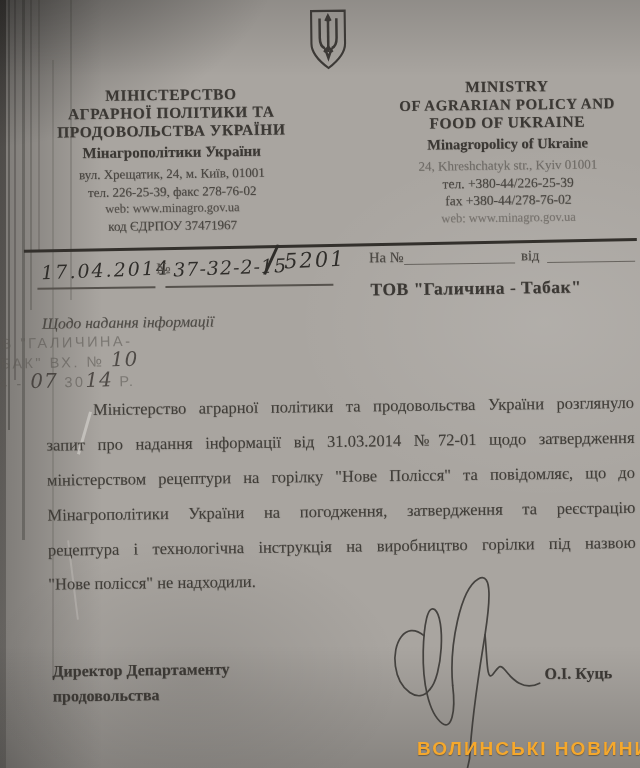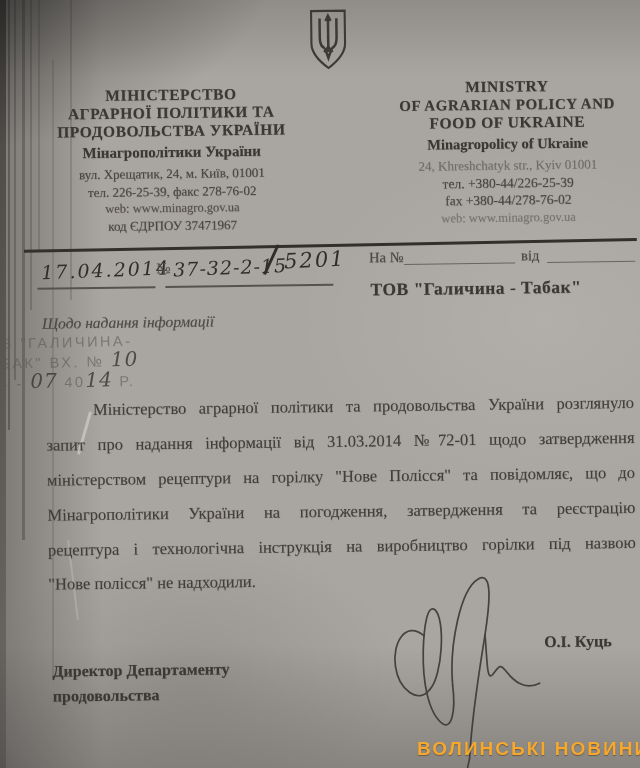--- a/index.html
+++ b/index.html
@@ -122,21 +122,21 @@
     <div class="abs print" style="left:522px;top:250px;font-size:14.5px;color:#4a4742;">від</div>
     <div class="abs uline" style="left:548px;top:265px;width:88px;height:1px;opacity:0.8;"></div>
 
     <div class="abs print" style="left:371px;top:280px;font-size:17.5px;font-weight:bold;letter-spacing:0.5px;">ТОВ "Галичина - Табак"</div>
 
     <div class="abs print" style="left:42px;top:311px;font-size:15.5px;font-style:italic;color:#45423d;opacity:0.9;">Щодо надання інформації</div>
 
     <div class="abs" style="left:-12px;top:330px;transform:rotate(-0.5deg);">
       <div class="stampline">ОВ "ГАЛИЧИНА-</div>
       <div class="stampline"><span>АБАК" ВХ. №</span> <span class="hw">10</span></div>
-      <div class="stampline"><span>24 -</span> <span class="hw">07</span> <span>40</span><span class="hw">14</span> <span>Р.</span></div>
+      <div class="stampline"><span>24 -</span> <span class="hw">07</span> <span>30</span><span class="hw">14</span> <span>Р.</span></div>
     </div>
 
     <div class="bodyline first" style="top:397px;">Міністерство аграрної політики та продовольства України розглянуло</div>
     <div class="bodyline" style="top:432px;">запит про надання інформації від 31.03.2014 №72-01 щодо затвердження</div>
     <div class="bodyline" style="top:467px;">міністерством рецептури на горілку "Нове Полісся" та повідомляє, що до</div>
     <div class="bodyline" style="top:502px;">Мінагрополітики України на погодження, затвердження та реєстрацію</div>
     <div class="bodyline" style="top:537px;">рецептура і технологічна інструкція на виробництво горілки під назвою</div>
     <div class="bodyline last" style="top:571px;">"Нове полісся" не надходили.</div>
 
     <div class="abs" style="left:365px;top:575px;width:190px;height:195px;">
@@ -147,19 +147,19 @@
           <path d="M83 112 C80 72 92 16 110 6 C125 -2 121 32 116 62 C110 97 102 140 99 185 C98 190 97 194 96 198"></path>
           <path d="M116 62 C118 88 117 108 123 102 C129 95 130 90 136 98 C143 107 154 119 170 111"></path>
         </g>
       </svg>
     </div>
 
     <div class="abs print" style="left:48px;top:655px;font-size:16px;font-weight:bold;line-height:25px;">
       <div>Директор Департаменту</div>
       <div>продовольства</div>
     </div>
-    <div class="abs print sig-name" style="left:540px;top:636px;">О.І. Куць</div>
+    <div class="abs print sig-name" style="left:540px;top:668px;">О.І. Куць</div>
 
   </div>
 
   <div class="watermark">ВОЛИНСЬКІ НОВИНИ</div>
 
 </div>
 
 </body></html>

